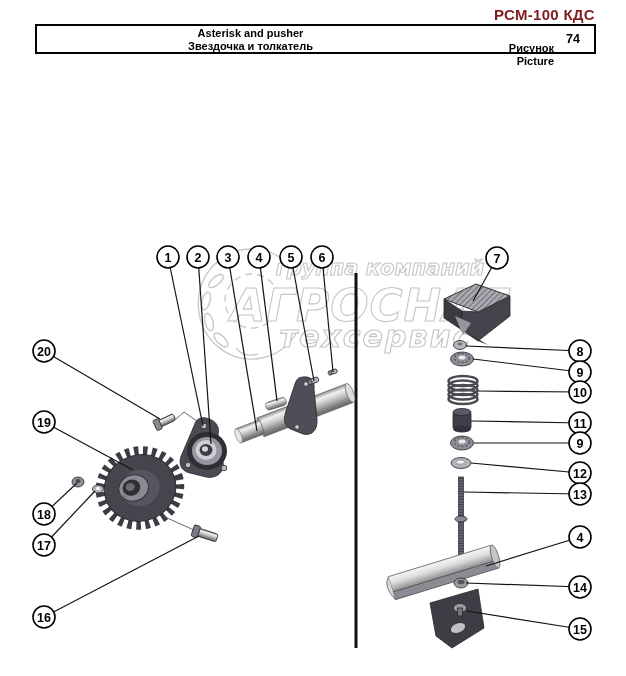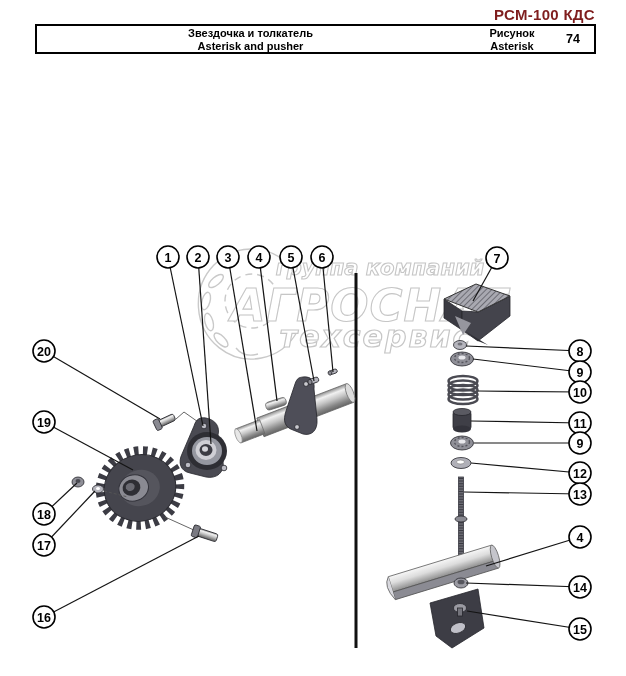--- a/index.html
+++ b/index.html
@@ -13,21 +13,21 @@
   }
   .title-box{
     position:absolute;left:35px;top:24px;width:557px;height:26px;
     border:2px solid #000;background:#fff;
   }
   .tbl-title{
     position:absolute;left:0;right:130px;top:1px;text-align:center;
     font-weight:bold;font-size:11px;line-height:12.5px;color:#000;
   }
   .fig-labels{
-    position:absolute;right:40px;top:1px;width:84px;text-align:center;
+    position:absolute;right:40px;top:16px;width:84px;text-align:right;
     font-weight:bold;font-size:11px;line-height:12.5px;color:#000;
   }
   .fig-num{
     position:absolute;right:14px;top:6px;font-weight:bold;font-size:12.5px;color:#000;
   }
   svg.diagram{position:absolute;left:0;top:0;}
 
   .wm{
     font-family:"DejaVu Sans",sans-serif;font-style:italic;font-weight:bold;
     fill:#ffffff;stroke:#c6c6c6;stroke-width:1.1px;text-anchor:middle;
@@ -46,26 +46,26 @@
   }
   .outline{stroke:#26262c;stroke-width:.8px;}
 </style>
 </head>
 <body>
 
 <div class="doc-code">РСМ-100 КДС</div>
 
 <div class="title-box">
   <div class="tbl-title">
+    <div>Asterisk and pusher</div>
     <div>Звездочка и толкатель</div>
-    <div>Asterisk and pusher</div>
   </div>
   <div class="fig-labels">
     <div>Рисунок</div>
-    <div>Asterisk</div>
+    <div>Picture</div>
   </div>
   <div class="fig-num">74</div>
 </div>
 
 <svg class="diagram" width="626" height="676" viewBox="0 0 626 676" xmlns="http://www.w3.org/2000/svg">
 
   <defs>
     <linearGradient id="met" x1="0" y1="0" x2="0" y2="1">
       <stop offset="0" stop-color="#8f8f8f"></stop>
       <stop offset="0.22" stop-color="#f1f1f1"></stop>

